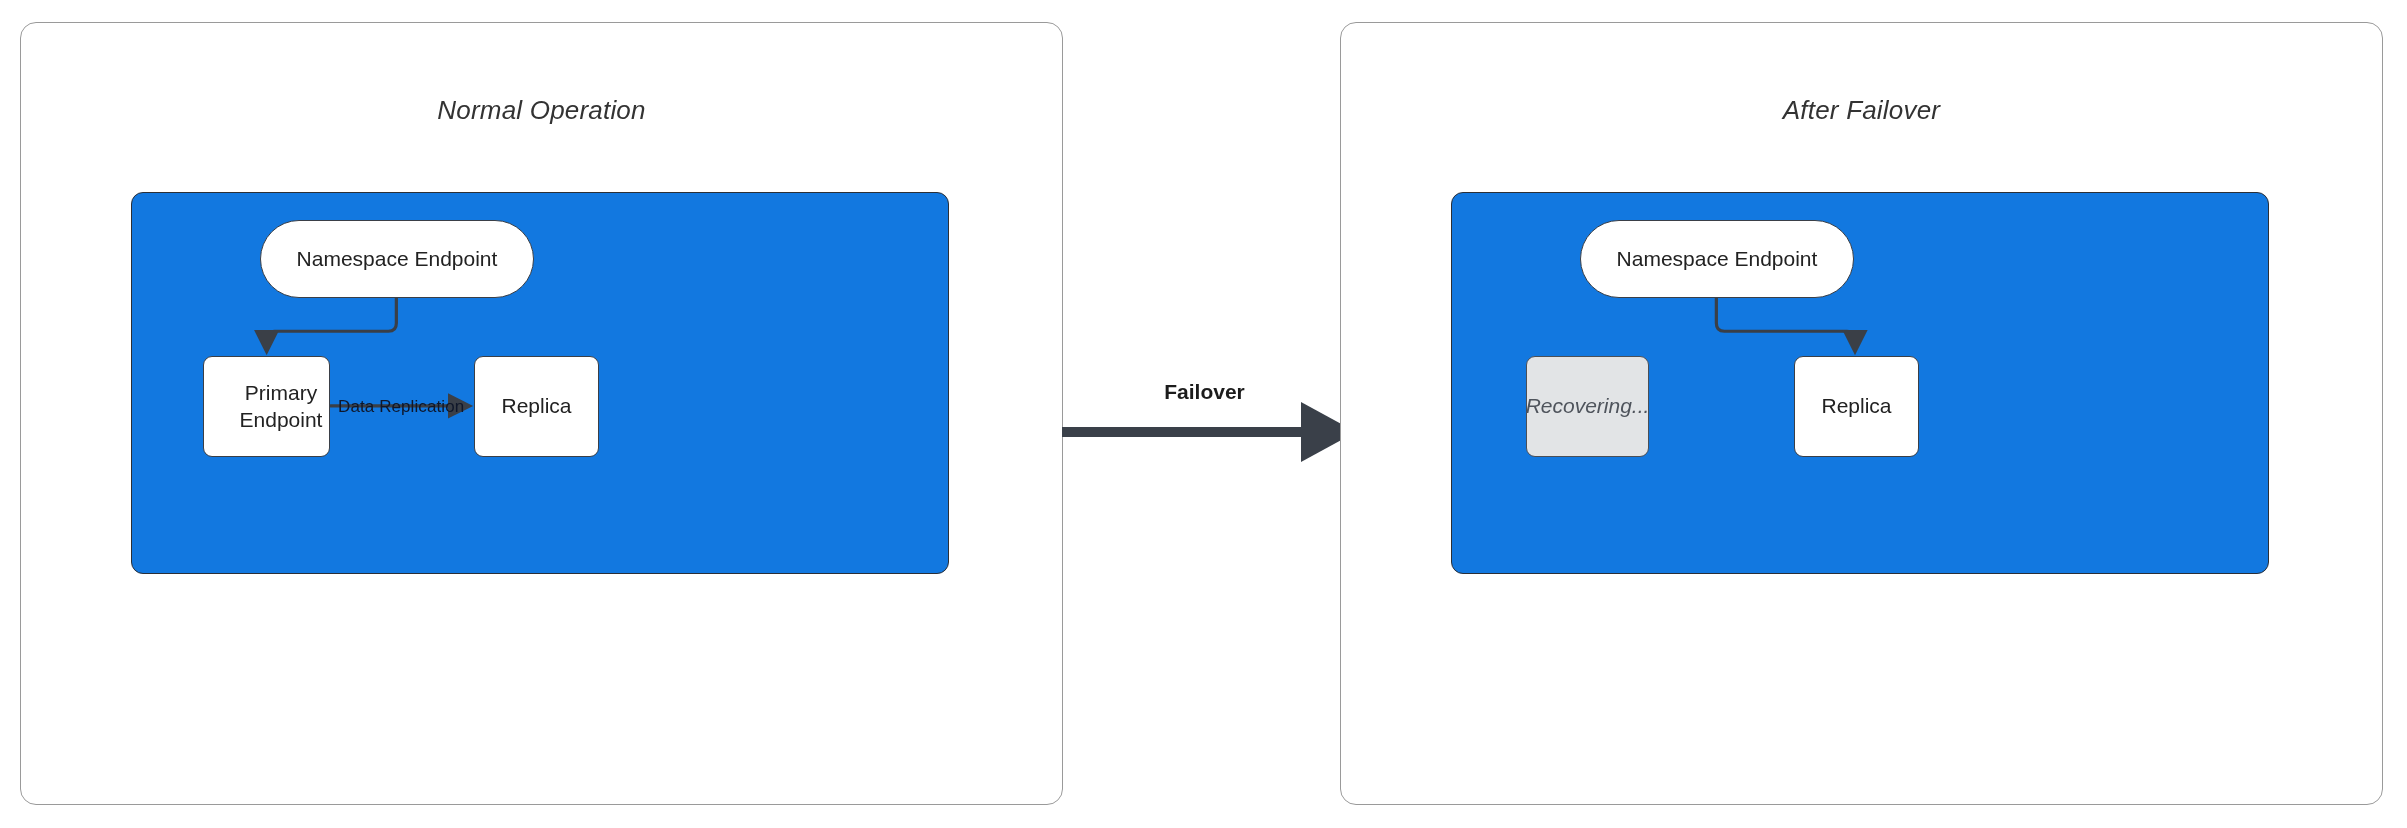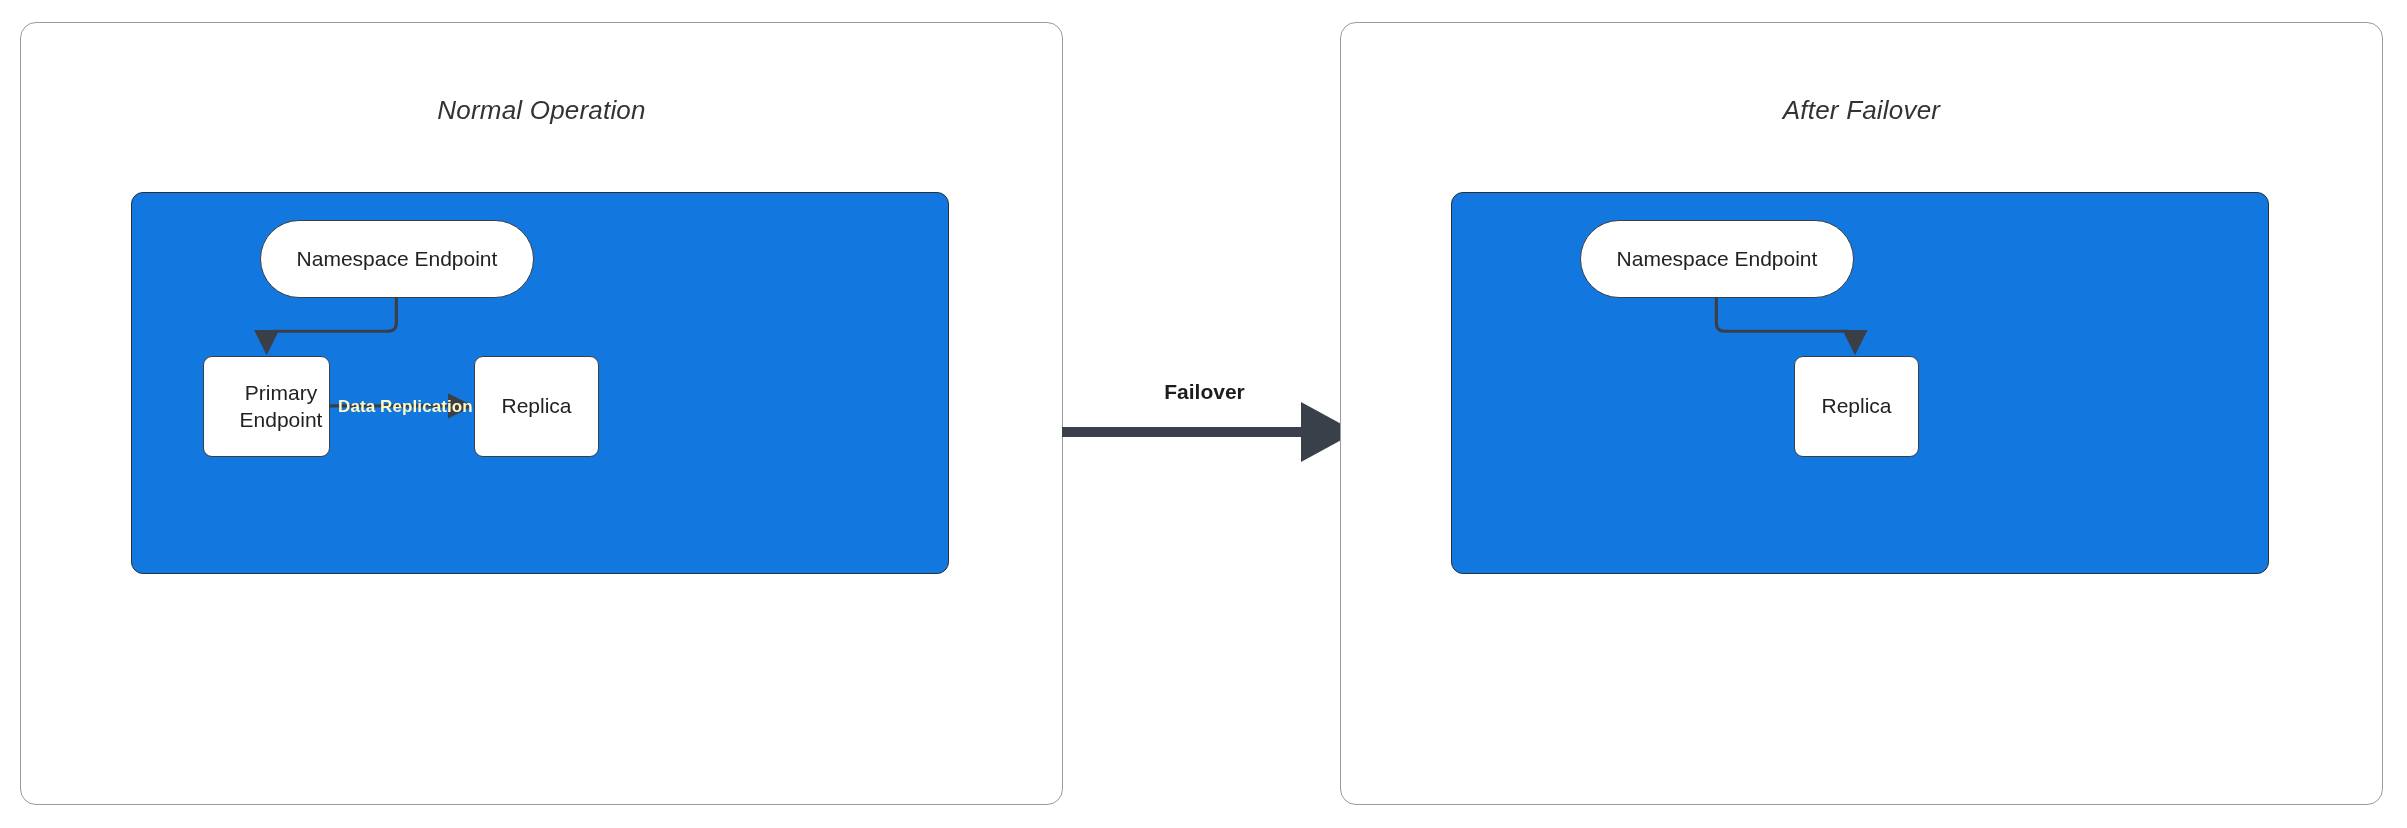--- a/index.html
+++ b/index.html
@@ -97,22 +97,22 @@
     left: 0; top: 0;
     width: 100%; height: 100%;
     overflow: visible;
     z-index: 3;
   }
 
   
   .edge-label {
     position: absolute;
     font-size: 17px;
-    font-weight: bold;
-    color: #fef9c3;
+    font-weight: normal;
+    color: #0f172a;
     white-space: nowrap;
     z-index: 5;
     letter-spacing: 0.1px;
   }
   #label-data-replication { left: 206px; top: 204px; }
 
   
   #failover-group {
     position: absolute;
     left: 1062px;
@@ -210,20 +210,23 @@
           </marker>
         </defs>
 
         <path d="M 265,105 L 265,131 Q 265,139 273,139 L 396,139 Q 404,139 404,147 L 404,155" fill="none" stroke="#3A3F47" stroke-width="3.2" stroke-linecap="round" stroke-linejoin="round" marker-end="url(#arrowR1)"></path>
       </svg>
 
       <div class="node stadium" id="node-endpoint-right">
         <span>Namespace Endpoint</span>
       </div>
 
+      <div class="node rect recovering" id="node-recovering">
+        <span>Recovering...</span>
+      </div>
 
       <div class="node rect" id="node-replica-right">
         <span>Replica</span>
       </div>
 
     </div>
   </div>
 
 </div>
 

